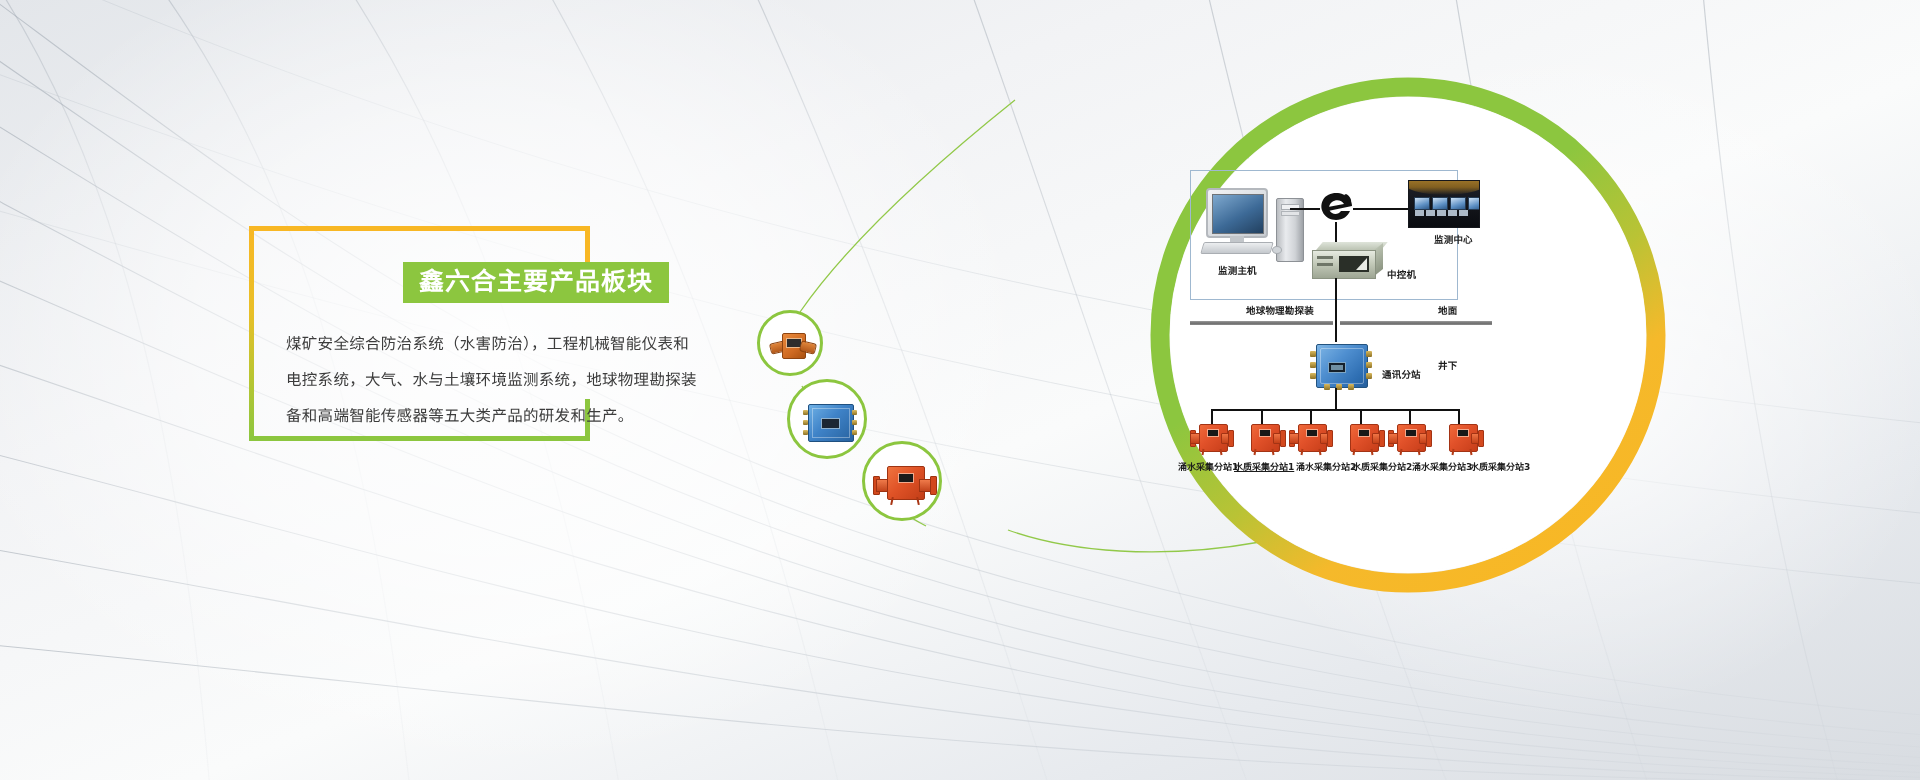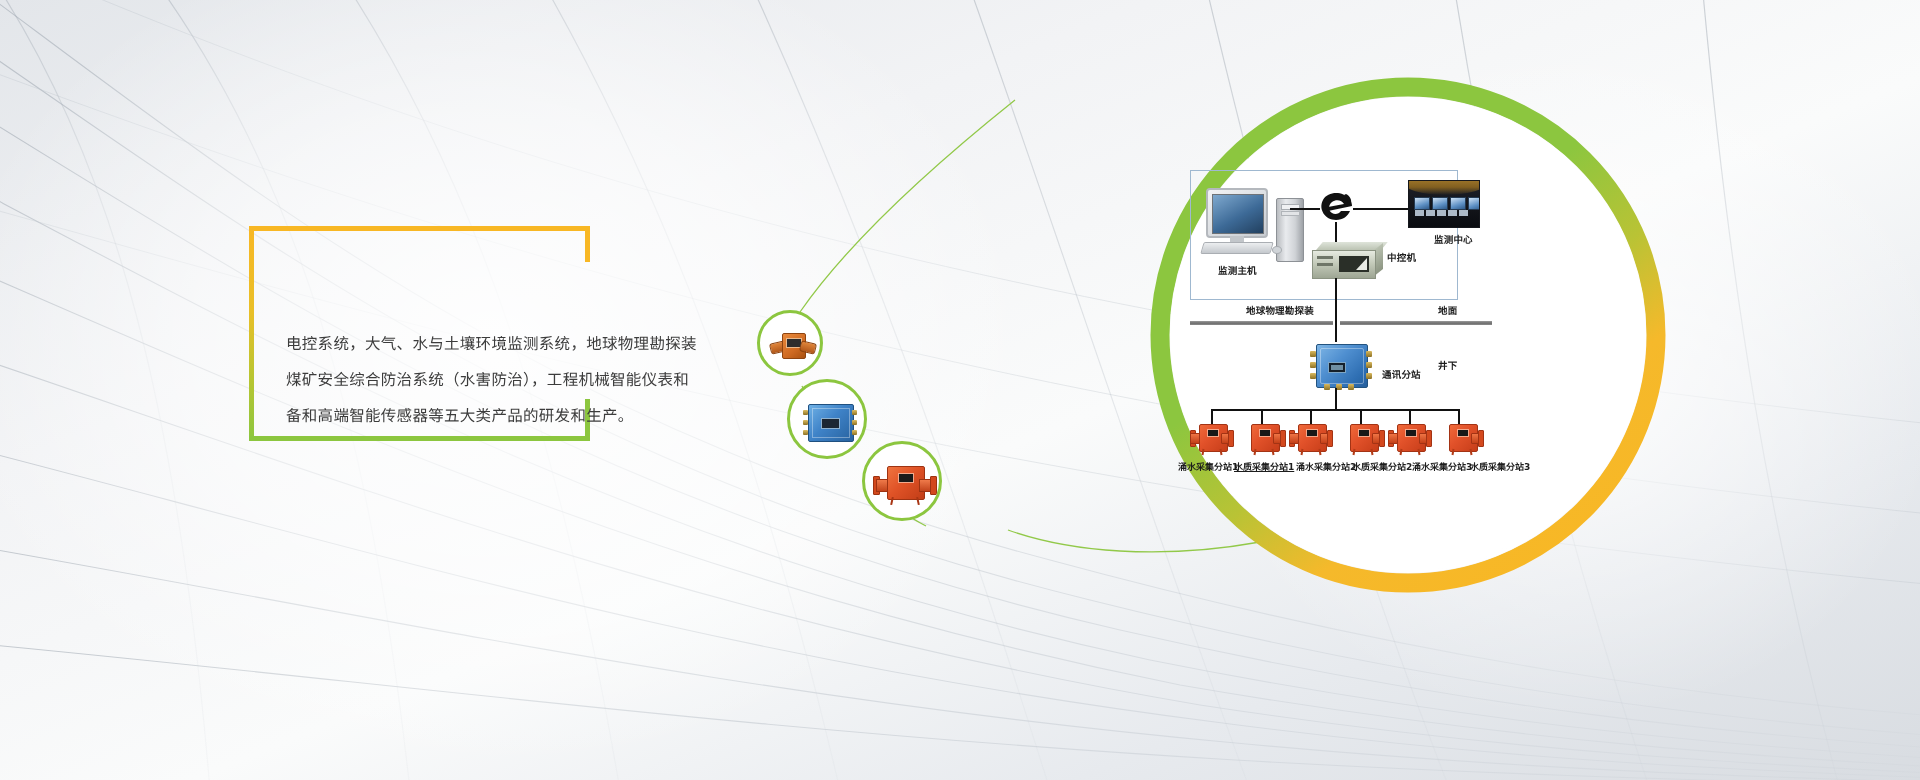--- a/index.html
+++ b/index.html
@@ -235,24 +235,27 @@
   <div class="panel">
 
     <div class="panel-frame">
       <i class="f-top"></i>
       <i class="f-left"></i>
       <i class="f-bottom"></i>
       <i class="f-right-top"></i>
       <i class="f-right-bottom"></i>
     </div>
 
+    <div class="title-band">
+      <span class="title-text">鑫六合主要产品板块</span>
+    </div>
 
     <div class="panel-body">
+      <p>煤矿安全综合防治系统（水害防治），工程机械智能仪表和</p>
       <p>电控系统，大气、水与土壤环境监测系统，地球物理勘探装</p>
-      <p>煤矿安全综合防治系统（水害防治），工程机械智能仪表和</p>
       <p>备和高端智能传感器等五大类产品的研发和生产。</p>
     </div>
   </div>
 
   <svg class="connector" style="left:740px;top:90px;width:540px;height:520px;" aria-hidden="true">
     <path d="M275,10 C200,70 110,150 60,222" fill="none" stroke="#8cc63f" stroke-width="1.3" opacity=".95"></path>
     <path d="M62,296 C72,318 86,330 104,342" fill="none" stroke="#8cc63f" stroke-width="1.3" opacity=".95"></path>
     <path d="M140,400 C155,418 170,428 186,436" fill="none" stroke="#8cc63f" stroke-width="1.3" opacity=".95"></path>
     <path d="M268,440 C330,462 420,470 520,452" fill="none" stroke="#8cc63f" stroke-width="1.3" opacity=".95"></path>
   </svg>
@@ -319,21 +322,21 @@
 
     <div class="server">
       <div class="top"></div>
       <div class="side"></div>
       <div class="face">
           <div class="bay">
             <i></i>
           </div>
         </div>
     </div>
-    <div class="lbl" style="left:197px;top:90px;">中控机</div>
+    <div class="lbl" style="left:197px;top:107px;">中控机</div>
 
     <div class="lbl" style="left:56px;top:143px;">地球物理勘探装</div>
     <div class="lbl" style="left:248px;top:143px;">地面</div>
 
     <div class="ground-line" style="left:0px;top:161px;width:143px;"></div>
     <div class="ground-line" style="left:150px;top:161px;width:152px;"></div>
     <div class="wire wire-v" style="left:145px;top:118px;height:64px;"></div>
 
     <div class="lbl" style="left:248px;top:172px;margin-top:26px;">井下</div>
 

